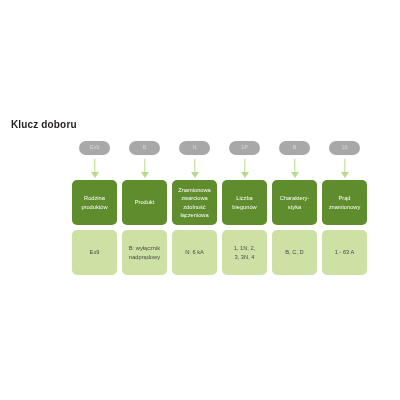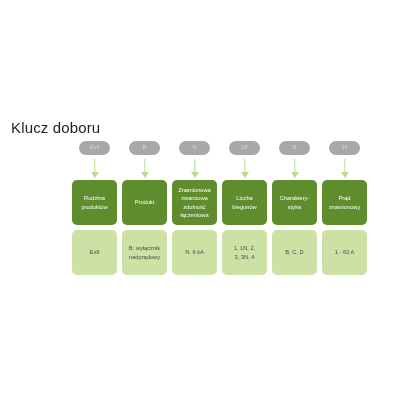--- a/index.html
+++ b/index.html
@@ -12,22 +12,22 @@
     height: 400px;
     position: relative;
     font-family: "Liberation Sans", sans-serif;
     overflow: hidden;
   }
 
   #page-title {
     position: absolute;
     left: 11px;
     top: 119px;
-    font-size: 15px;
-    font-weight: normal;
+    font-size: 10px;
+    font-weight: bold;
     color: #231f20;
     letter-spacing: 0.15px;
   }
 
   #diagram {
     position: absolute;
     left: 72px;
     top: 141px;
     width: 290px;
     display: flex;

